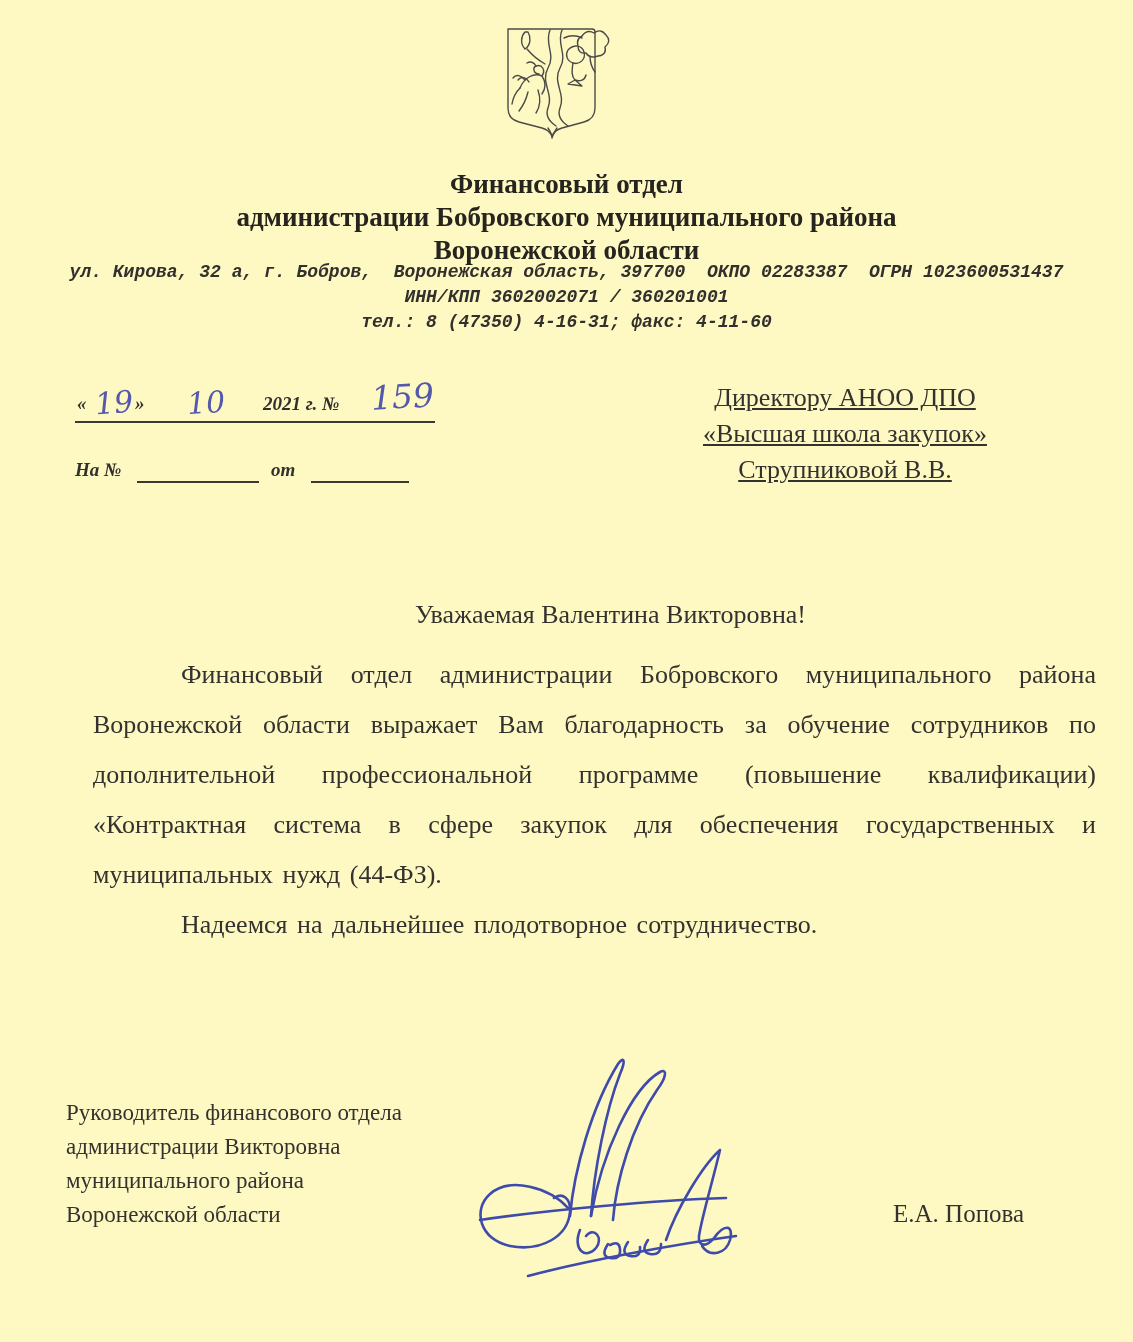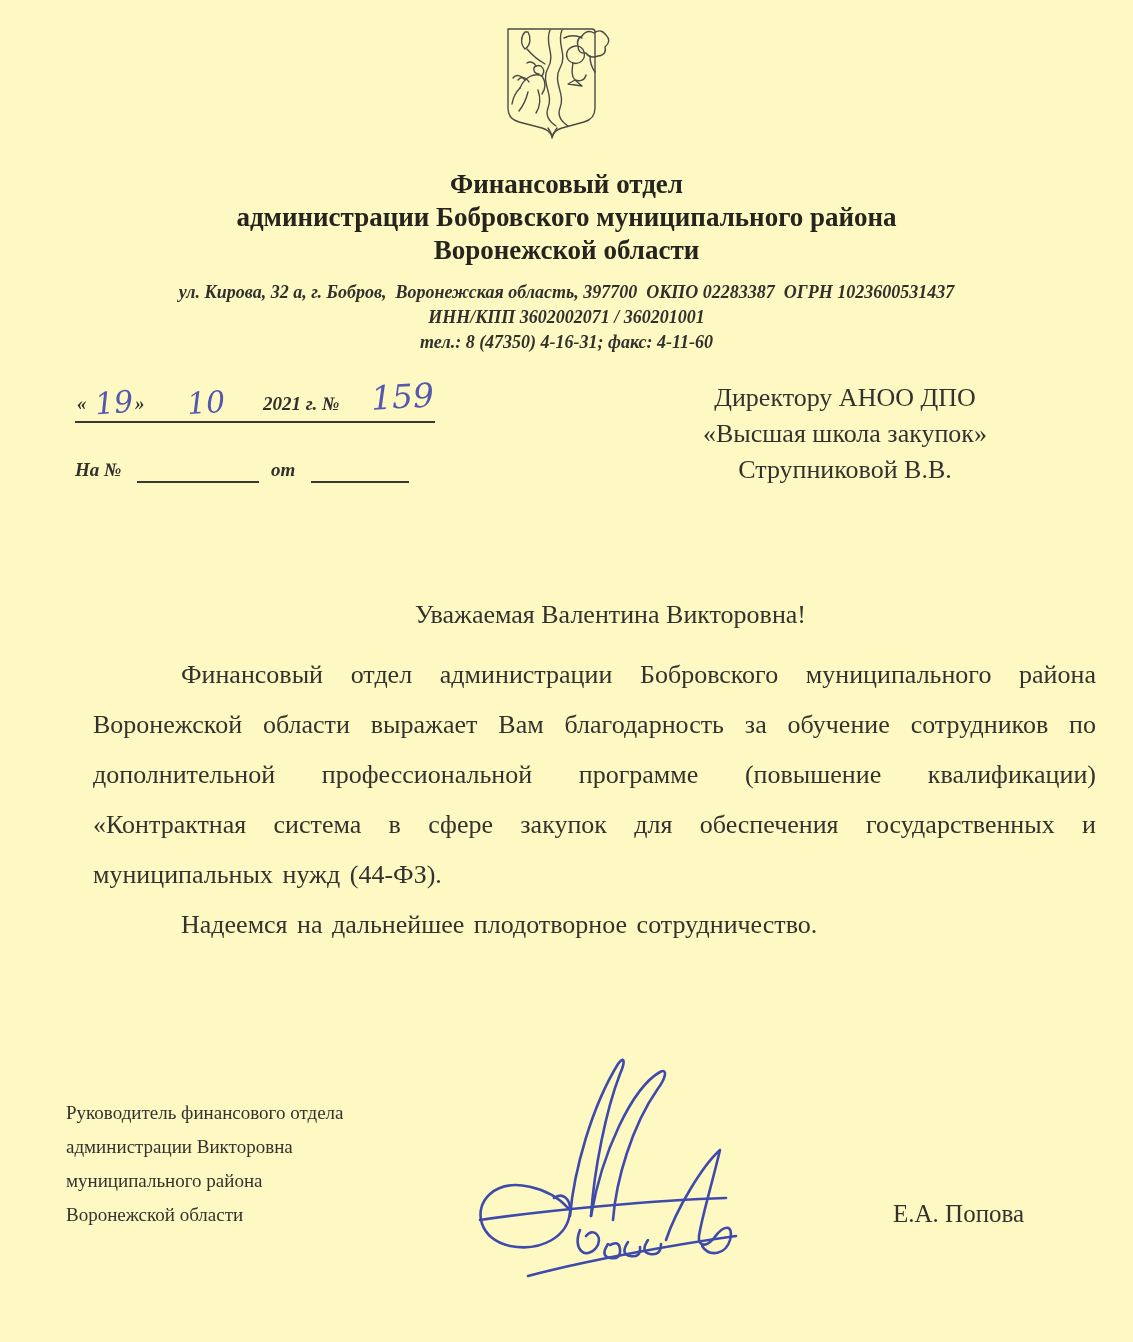--- a/index.html
+++ b/index.html
@@ -26,28 +26,29 @@
     width: 1133px;
     text-align: center;
     font-weight: bold;
     font-size: 27px;
     line-height: 33px;
     color: #26241f;
   }
   .org-line { white-space: pre-wrap; }
   .address-block {
     position: absolute;
-    left: 0; top: 280px;
+    left: 0; top: 260px;
     width: 1133px;
     text-align: center;
     font-weight: bold;
     font-style: italic;
     font-size: 18px;
     line-height: 25px;
     color: #32302c;
+    font-family: Liberation Mono, monospace;
   }
   .address-line { white-space: pre-wrap; }
   
   .ref-block {
     position: absolute;
     left: 75px; top: 383px;
     width: 360px;
     font-weight: bold;
     font-style: italic;
     font-size: 19px;
@@ -81,20 +82,21 @@
   .blank-2 { position: absolute; left: 236px; top: 0; width: 98px; height: 28px; border-bottom: 2px solid #3a3833; }
   
   .recipient {
     position: absolute;
     left: 655px; top: 380px;
     width: 380px;
     text-align: center;
     font-size: 26px;
     line-height: 36px;
     color: #34322e;
+    text-decoration: underline;
   }
   
   .salutation {
     position: absolute;
     left: 0; top: 600px;
     width: 1133px;
     text-align: center;
     padding-left: 88px;
     font-size: 26px;
     color: #34322e;
@@ -109,21 +111,21 @@
     text-align: justify;
     text-align-last: left;
     margin-left: 28px;
   }
   .body-text p { text-indent: 88px; word-spacing: 3px; }
   
   .sign-position {
     position: absolute;
     left: 66px; top: 1096px;
     width: 440px;
-    font-size: 19px;
+    font-size: 23px;
     line-height: 34px;
     color: #34322e;
   }
   .signature-svg {
     position: absolute;
     left: 468px; top: 1048px;
     width: 320px; height: 260px;
   }
   .sign-name {
     position: absolute;

